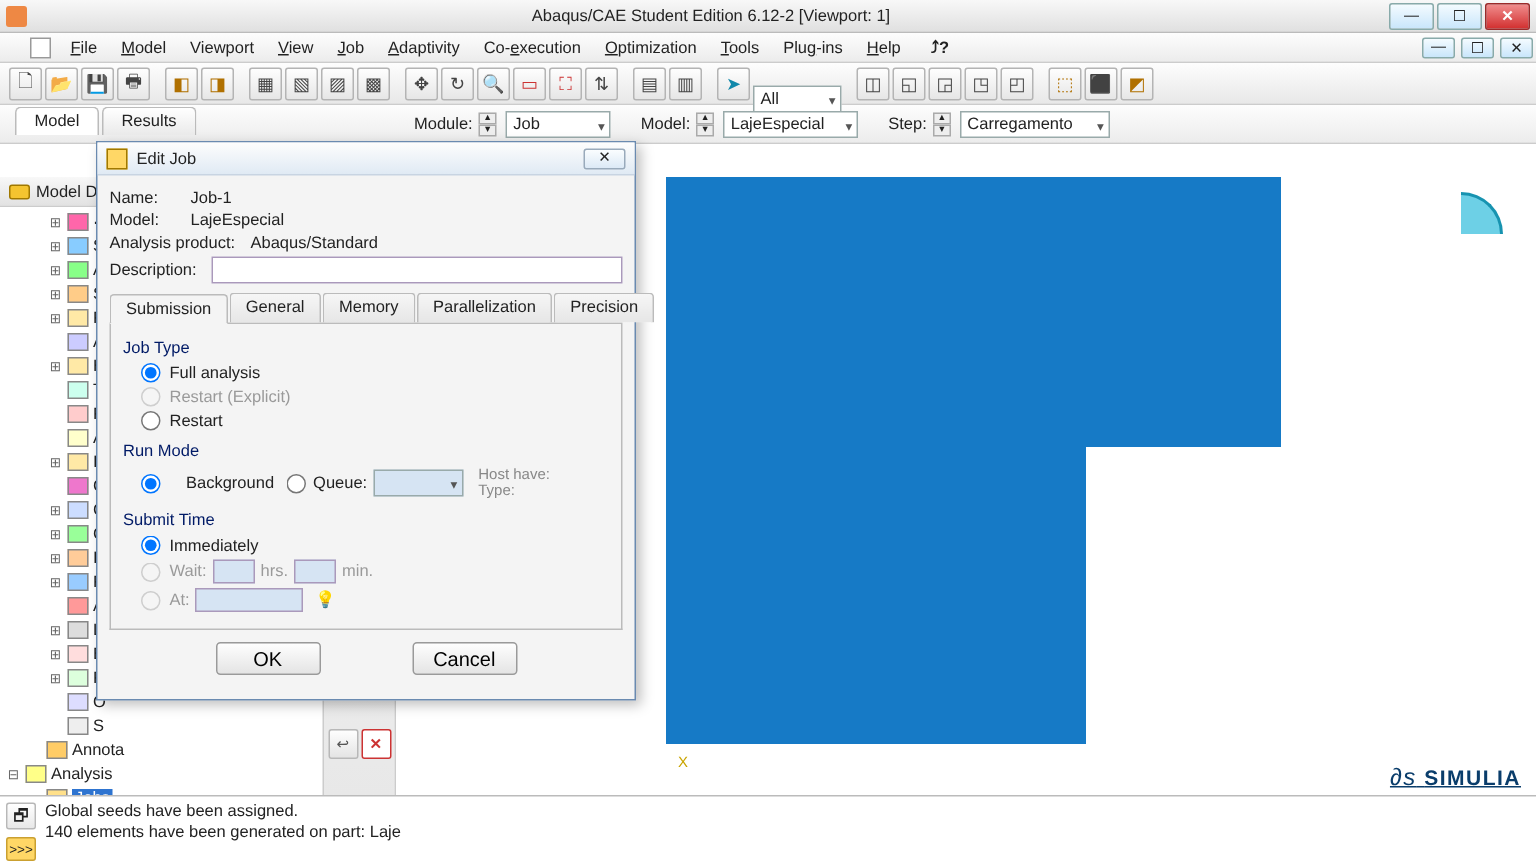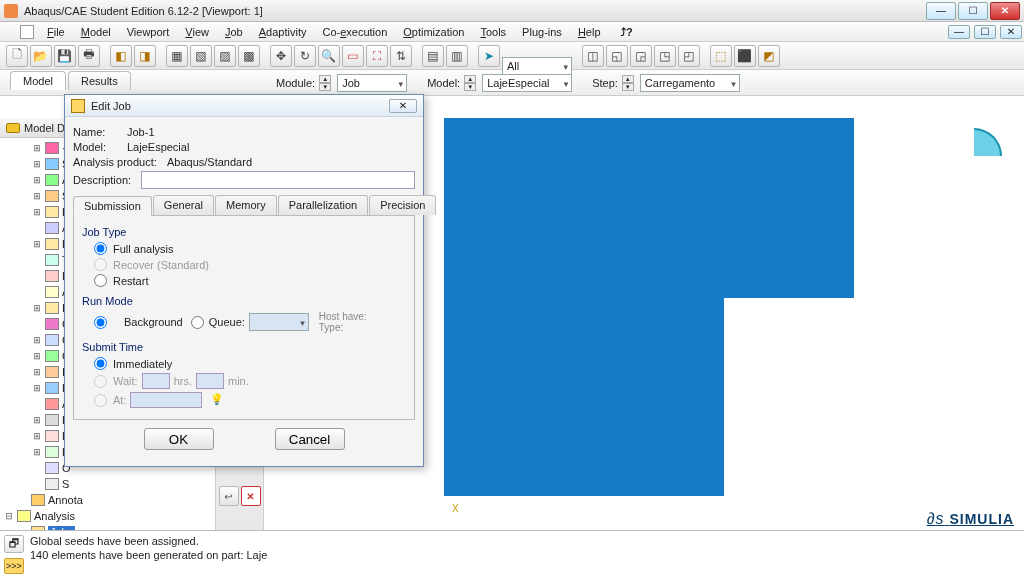--- a/index.html
+++ b/index.html
@@ -1,21 +1,21 @@
 <!DOCTYPE html>
 <html><head>
 <meta charset="utf-8">
 <style>
   * { box-sizing: border-box; font-family: "Segoe UI", Tahoma, sans-serif; }
   body { margin: 0; padding: 0; width: 1024px; height: 576px; overflow: hidden; background: #fff; font-size: 11px; color: #222; position: relative; }
 
   
   .titlebar { height: 22px; background: linear-gradient(#f8f8f8,#e0e0e0); border-bottom: 1px solid #bbb; display: flex; align-items: center; padding: 0 4px; }
   .titlebar .icon { width: 14px; height: 14px; background: #e84; margin-right: 6px; border-radius: 2px; }
-  .titlebar .title { flex: 1; }
+  .titlebar .title { flex: 1; text-align: center; }
   .winbtns { display: flex; gap: 0; }
   .winbtn { width: 30px; height: 18px; border: 1px solid #8aa; background: linear-gradient(#f4fbff,#c9e6fb); display: flex; align-items: center; justify-content: center; font-size: 10px; border-radius: 2px; margin-left: 2px;}
   .winbtn.close { background: linear-gradient(#f08d8d,#d23030); border-color: #9a2a2a; color: #fff; font-weight: bold;}
   .winbtn.min::before { content:"—"; }
   .winbtn.max::before { content:"☐"; }
   .winbtn.close::before { content:"✕"; }
 
   
   .menubar { height: 20px; background: linear-gradient(#fdfdfd,#ececec); border-bottom: 1px solid #ccc; display: flex; align-items: center; padding-left: 20px; gap: 2px; }
   .menubar span { padding: 2px 7px; }
@@ -152,21 +152,21 @@
   <div class="tbtn">↻</div>
   <div class="tbtn">🔍</div>
   <div class="tbtn" style="color:#c33;">▭</div>
   <div class="tbtn" style="color:#c33;">⛶</div>
   <div class="tbtn">⇅</div>
   <div class="sep"></div>
   <div class="tbtn">▤</div>
   <div class="tbtn">▥</div>
   <div class="sep"></div>
   <div class="tbtn" style="color:#18a;">➤</div>
-  <div class="ctx-select" style="width:70px;margin-top:20px;">All</div>
+  <div class="ctx-select" style="width:59px;margin-top:20px;">All</div>
   <div class="sep"></div>
   <div class="tbtn">◫</div>
   <div class="tbtn">◱</div>
   <div class="tbtn">◲</div>
   <div class="tbtn">◳</div>
   <div class="tbtn">◰</div>
   <div class="sep"></div>
   <div class="tbtn color">⬚</div>
   <div class="tbtn color">⬛</div>
   <div class="tbtn color">◩</div>
@@ -405,21 +405,21 @@
       <div class="dlg-tab">Precision</div>
     </div>
     <div class="dlg-pane">
       <div class="grp-title">Job Type</div>
       <div class="radio-row">
           <input type="radio" checked="" style="">
           <span>Full analysis</span>
         </div>
       <div class="radio-row disabled">
           <input type="radio" disabled="" style="">
-          <span>Recover (Standard)</span>
+          <span>Restart (Explicit)</span>
         </div>
       <div class="radio-row">
           <input type="radio" style="">
           <span>Restart</span>
         </div>
 
       <div class="grp-title" style="margin-top:8px;">Run Mode</div>
       <div class="radio-row">
         <span style="display:flex;align-items:center;gap:15px;">
             <input type="radio" checked="" style="">

